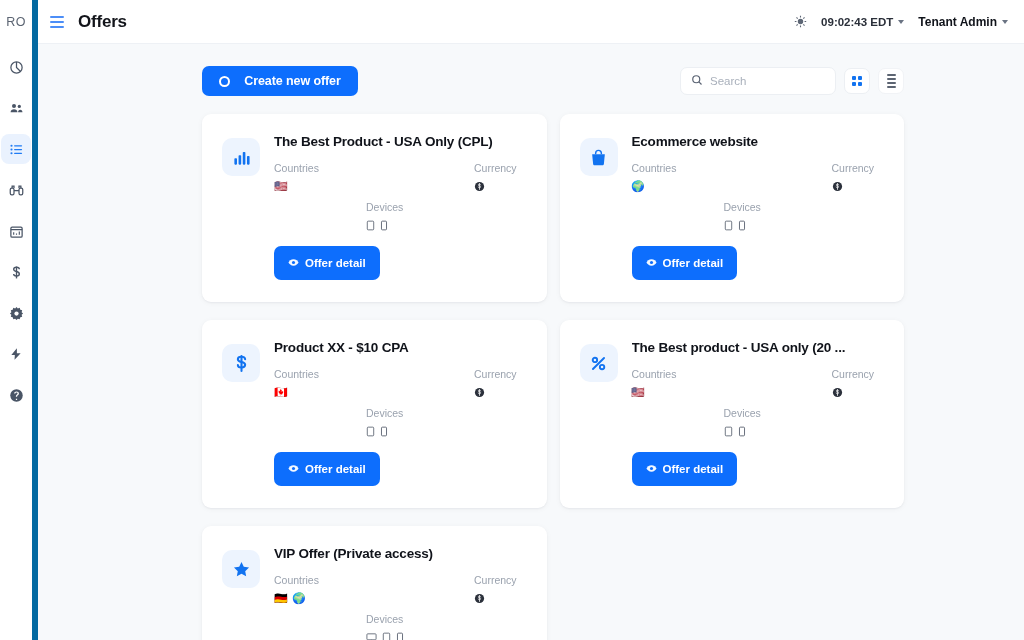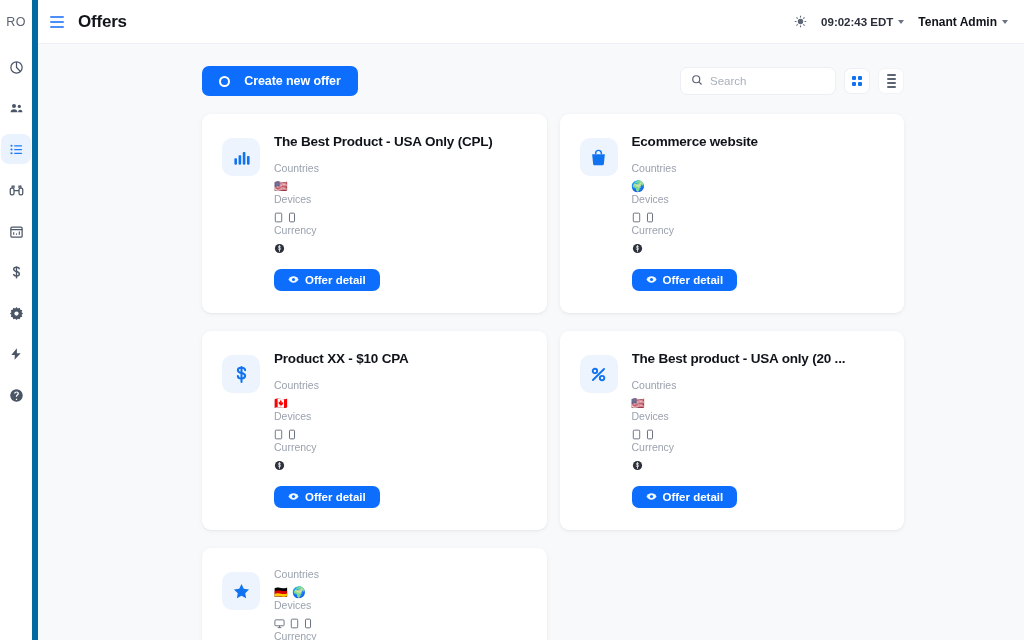--- a/index.html
+++ b/index.html
@@ -111,31 +111,31 @@
     width: 38px; height: 38px; border-radius: 10px; background: #edf4fe;
     display: flex; align-items: center; justify-content: center;
     flex: 0 0 38px; color: #1273f0; margin-top: 4px;
   }
   .card-body { flex: 1; min-width: 0; }
   .card-title {
     font-size: 13.5px; font-weight: 700; color: #10131a;
     letter-spacing: -.2px; margin-bottom: 13px; white-space: nowrap;
     overflow: hidden; text-overflow: ellipsis;
   }
-  .meta { display: flex; margin-bottom: 14px; flex-direction: column; }
+  .meta { display: flex; margin-bottom: 14px; }
   .meta-col:nth-child(1) { width: 92px; }
-  .meta-col:nth-child(2) { width: 108px; }
+  .meta-col:nth-child(2) { width: 108px; margin-top: 39px; }
   .meta-label { font-size: 10.5px; color: #9aa2ae; margin-bottom: 5px; }
   .meta-value { display: flex; align-items: center; gap: 5px; height: 14px; }
   .flag { font-size: 11px; line-height: 1; }
   .dev { color: #5c6472; display: flex; }
   .cur { display: flex; }
   .btn-detail {
     background: #0d6efd; color: #fff; border: none; border-radius: 7px;
-    height: 22px; padding: 0 14px; font-size: 11.5px; font-weight: 600;
+    height: 34px; padding: 0 14px; font-size: 11.5px; font-weight: 600;
     display: inline-flex; align-items: center; gap: 6px; cursor: pointer;
     min-width: 91px; justify-content: center;
   }
 </style>
 </head>
 <body>
 
 <div class="app">
 
   <div class="sidebar">
@@ -510,20 +510,21 @@
       </button>
     </div>
           </div>
           <div class="card">
     <div class="card-icon">
               <svg width="19" height="19" viewBox="0 0 24 24" fill="currentColor">
                 <path d="M12 2.6l2.9 6 6.6.9-4.8 4.6 1.2 6.5L12 17.5l-5.9 3.1 1.2-6.5L2.5 9.5l6.6-.9z"></path>
               </svg>
             </div>
     <div class="card-body">
+      <div class="card-title">VIP Offer (Private access)</div>
       <div class="meta">
         <div class="meta-col">
           <div class="meta-label">Countries</div>
           <div class="meta-value">
             <span class="flag">🇩🇪</span>
                     <span class="flag">🌍</span>
           </div>
         </div>
         <div class="meta-col">
           <div class="meta-label">Devices</div>

